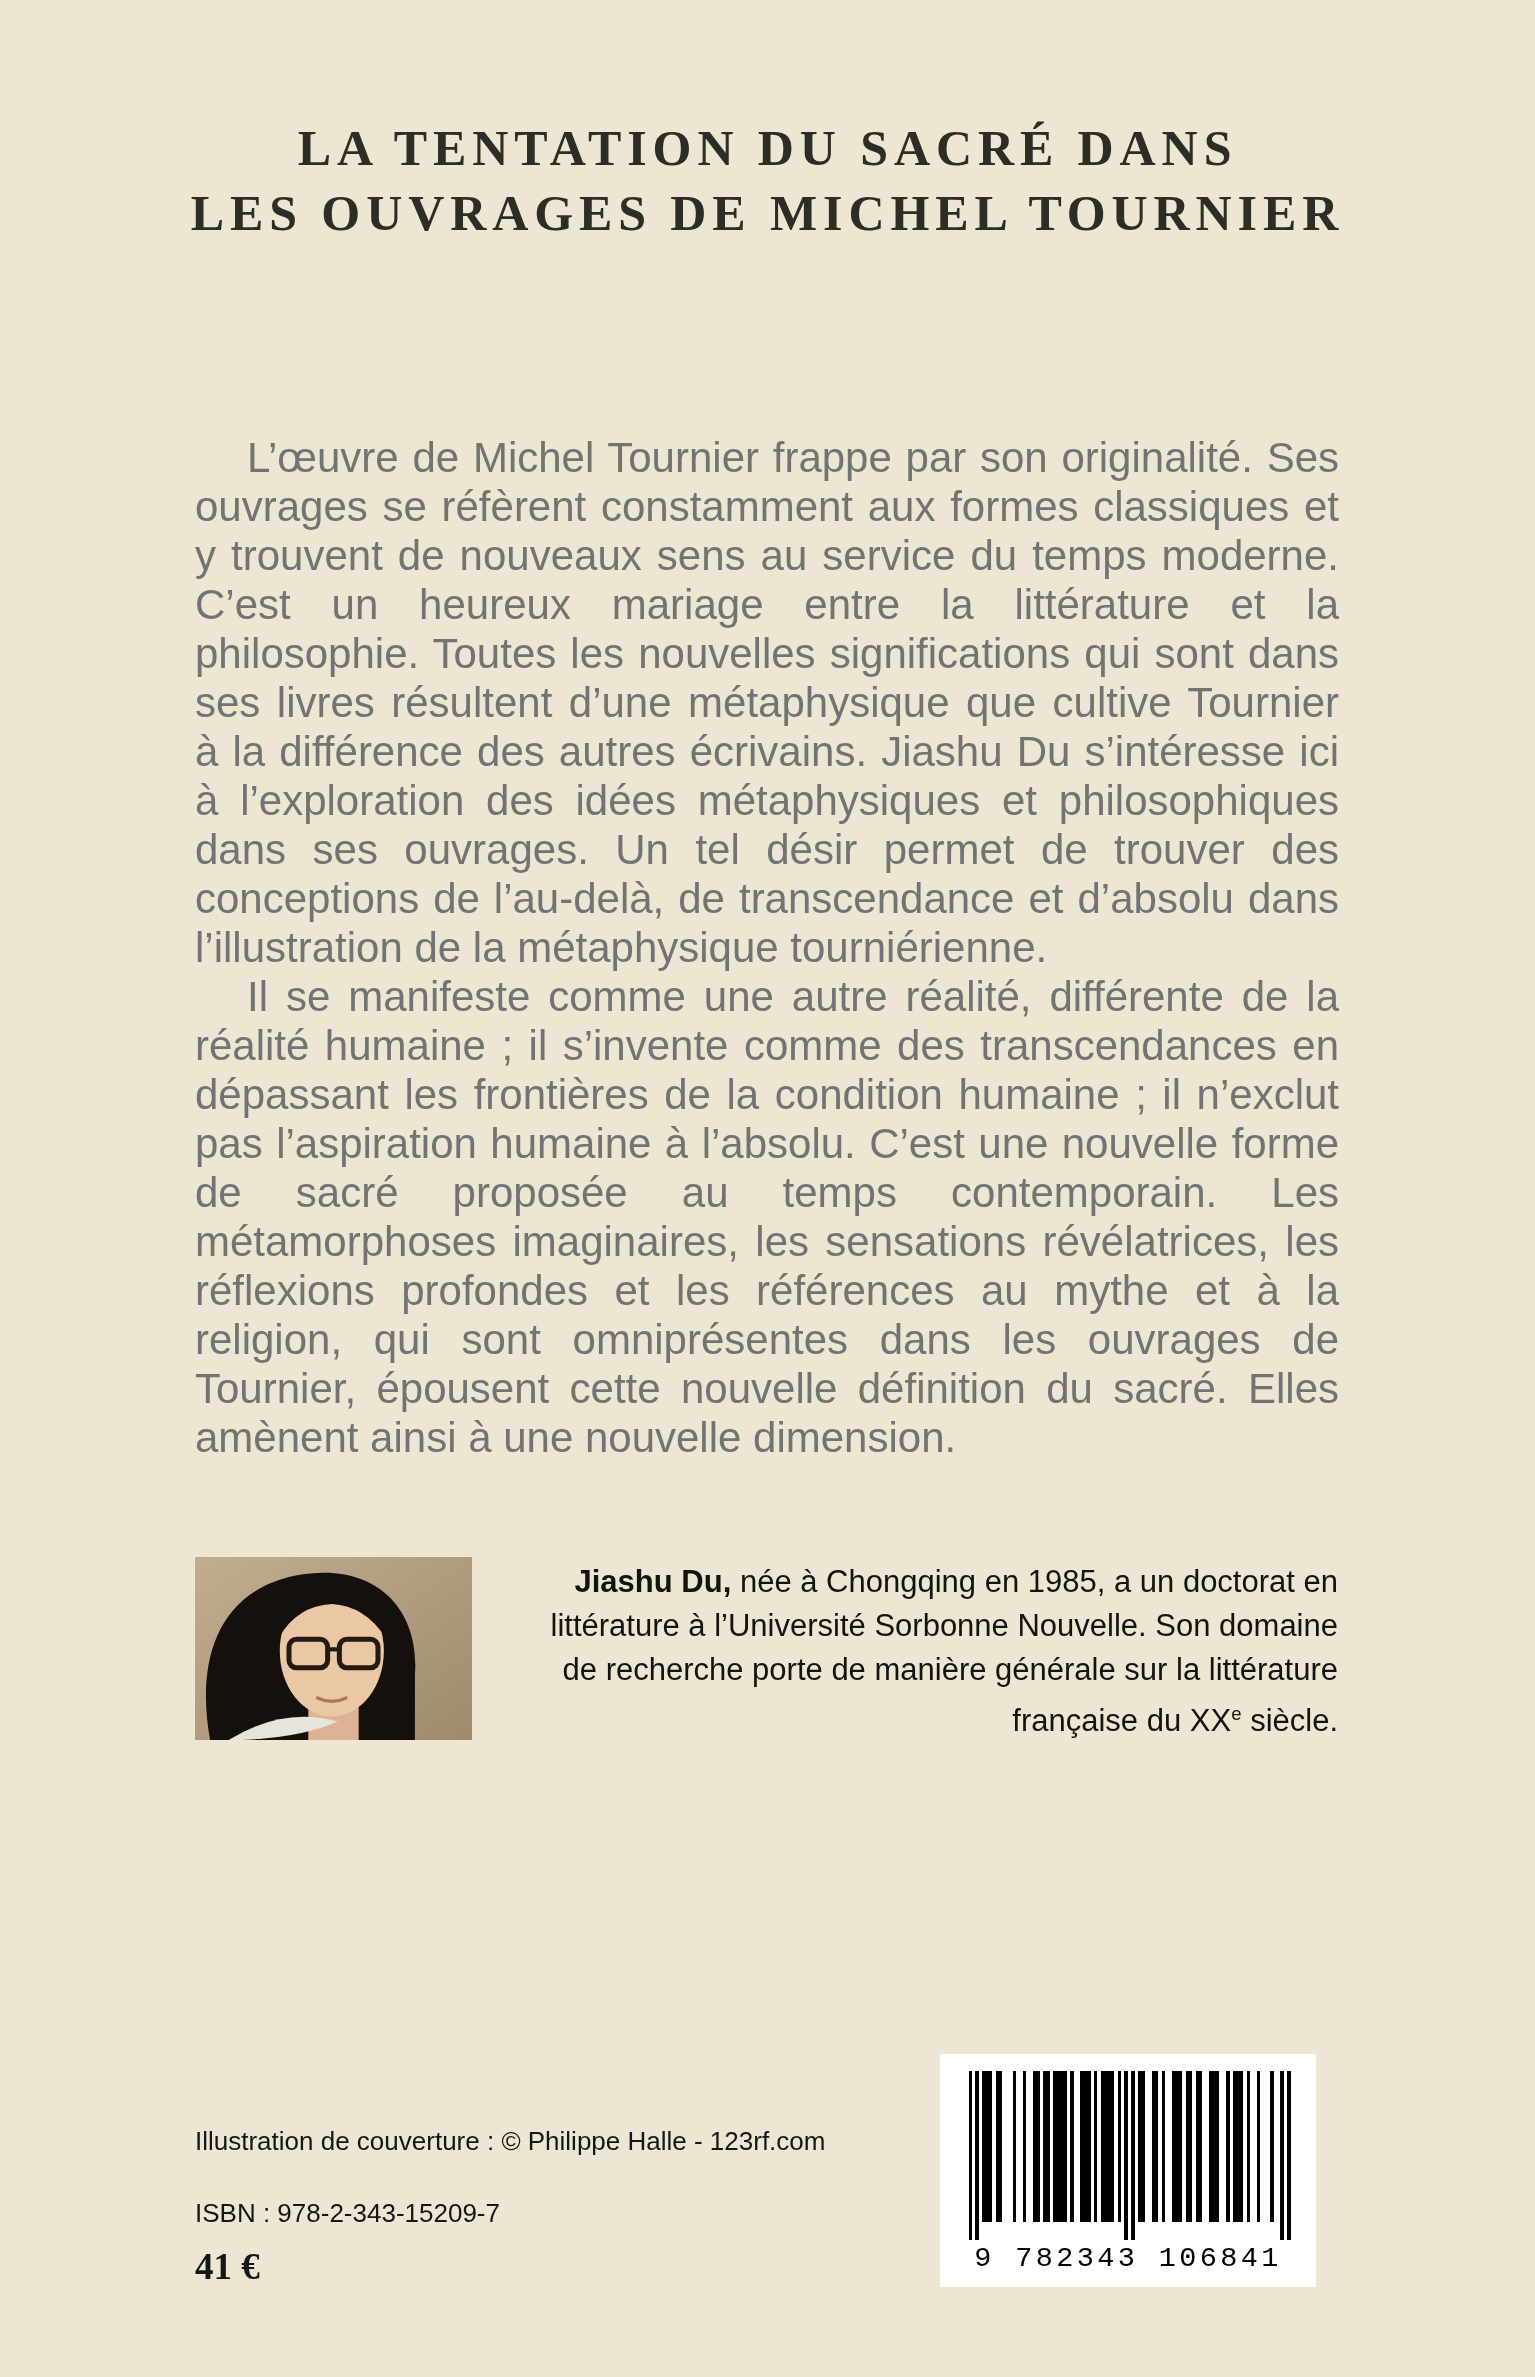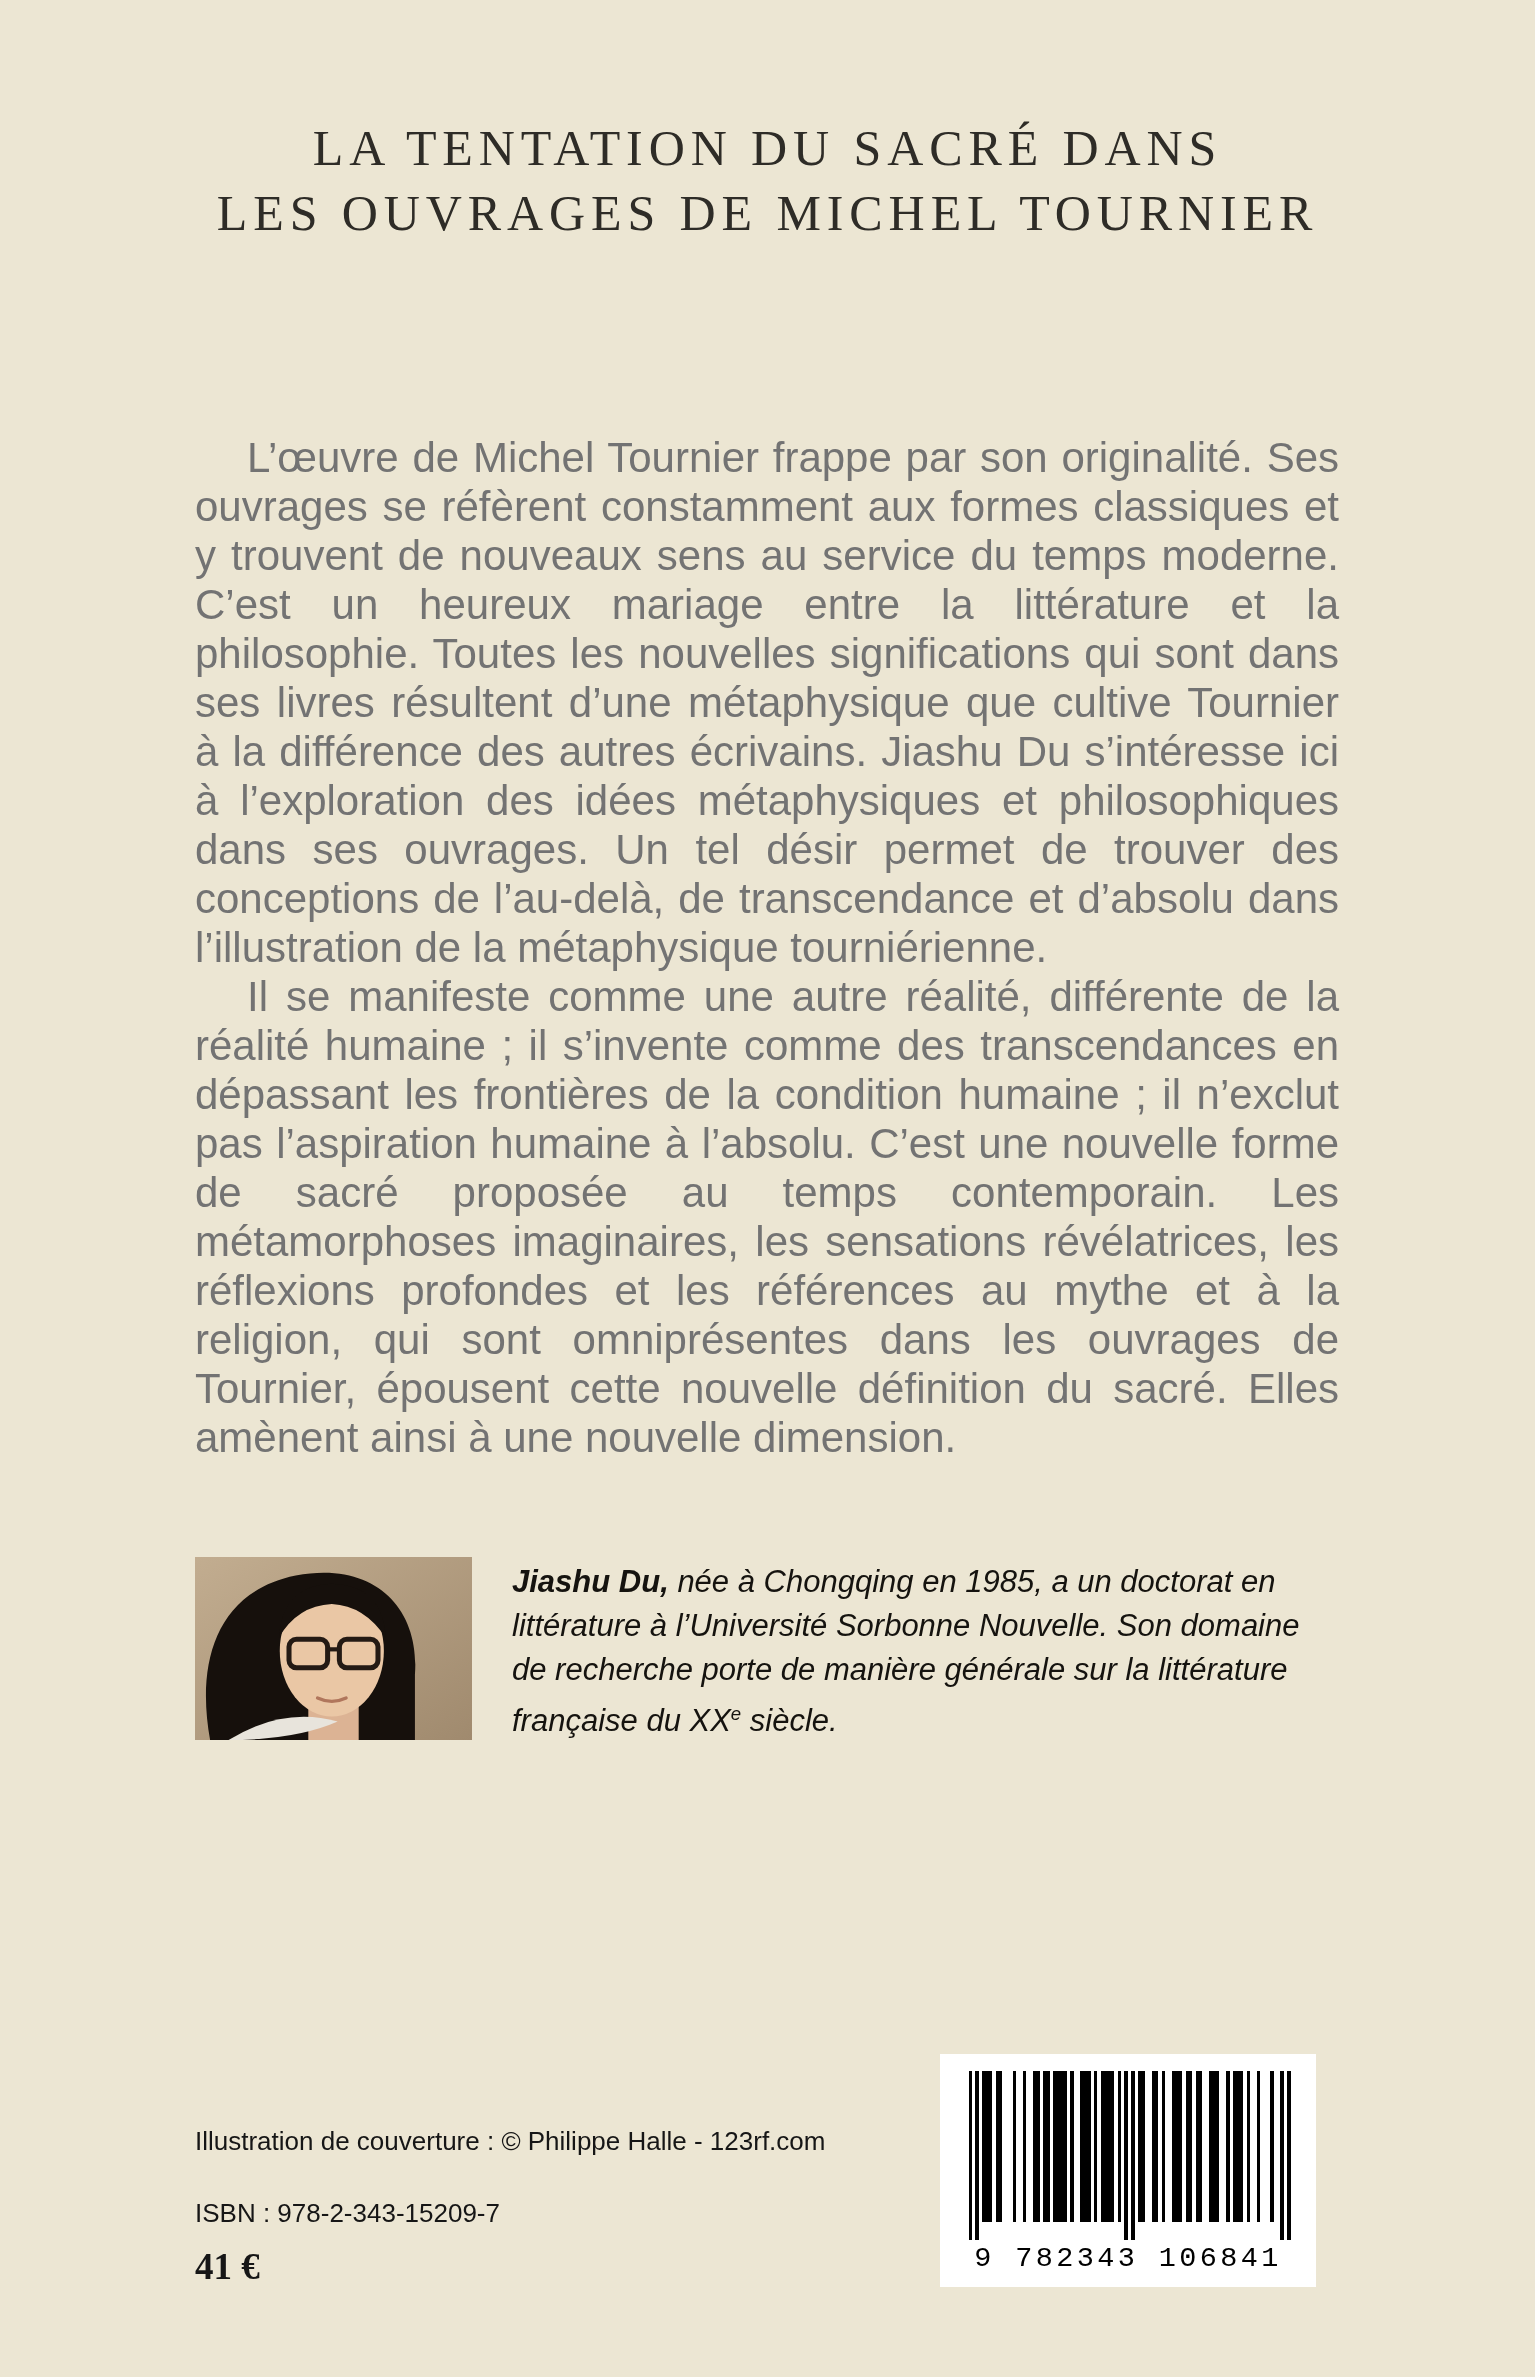--- a/index.html
+++ b/index.html
@@ -20,21 +20,21 @@
     font-family:"Liberation Sans", sans-serif;
     color:var(--ink);
   }
 
   
   .title-block{
     position:absolute;
     top:116px; left:0; right:0;
     text-align:center;
     font-family:"Liberation Serif", serif;
-    font-weight:400;
+    font-weight:700;
     font-size:50px;
     line-height:65px;
     letter-spacing:5.9px;
     color:var(--title_ink);
   }
 
   
   .synopsis{
     position:absolute;
     top:433px; left:195px; width:1144px;
@@ -54,26 +54,26 @@
     align-items:flex-start;
   }
   .author-photo{
     width:277px; height:183px;
     flex:none;
     overflow:hidden;
     background:#b29d83;
   }
   .author-photo svg{display:block;width:100%;height:100%;}
   .author-bio{
-    font-style:italic;
     font-size:31px;
     line-height:44px;
     color:#15130f;
     padding-top:3.4px;
     max-width:826px;
+    text-align:right;
   }
   .author-bio .author-name{font-weight:bold;}
   .author-bio sup{font-size:0.6em;}
 
   
   .credit{
     position:absolute; top:2126px; left:195px;
     font-size:26px; color:#161616;
   }
   .isbn{

